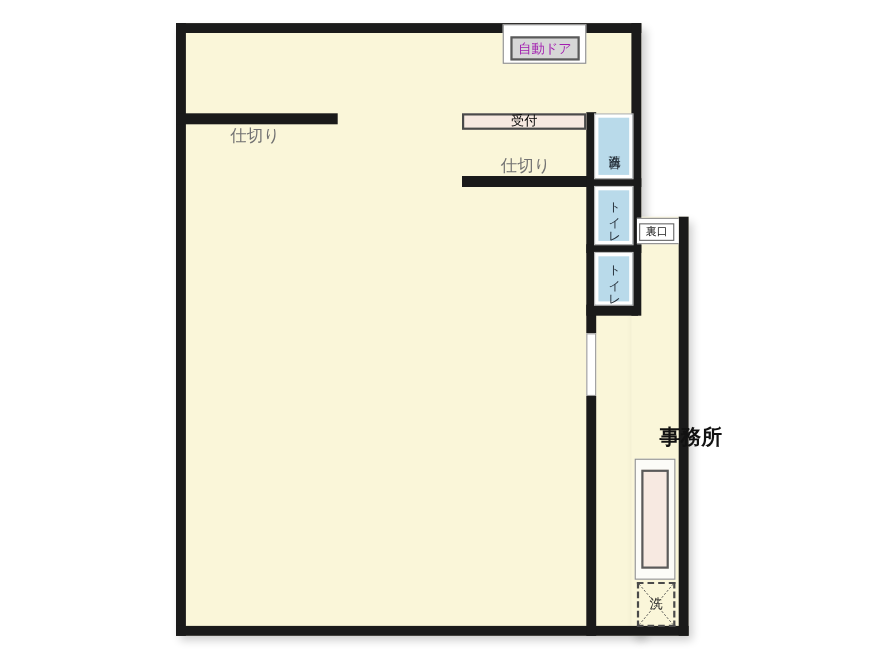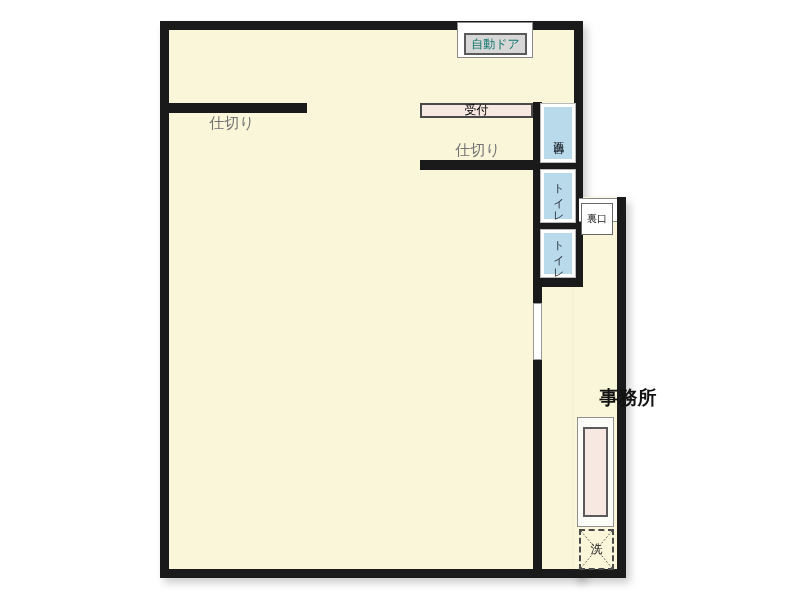--- a/index.html
+++ b/index.html
@@ -32,21 +32,21 @@
     display:flex;align-items:center;justify-content:center;
     white-space:nowrap;
   }
   .door-band{
     background:#fff;
     border:1px solid #8a8a8a;
   }
   .door-label{
     background:var(--door-label-gray);
     border:2px solid #5a5a5a;
-    font-size:12px;color:#0f766e;
+    font-size:12px;color:#a21caf;
     display:flex;align-items:center;justify-content:center;
   }
   .back-door-label{
     background:#fff;
     border:1px solid #666;
     font-size:10px;color:#1d1d1d;
     display:flex;align-items:center;justify-content:center;
   }
   .counter{
     background:var(--fixture-pink);
@@ -108,21 +108,21 @@
   <div class="abs wall" style="left:533px;top:222px;width:50px;height:8px;"></div>
   <div class="abs wall" style="left:533px;top:277px;width:47px;height:10px;"></div>
 
   <div class="abs door-band" style="left:457px;top:22px;width:76px;height:36px;">
     <div class="abs door-label" style="left:6px;top:10px;width:63px;height:22px;">
       <span>自動ドア</span>
     </div>
   </div>
 
   <div class="abs door-band" style="left:579px;top:198px;width:38px;height:24px;border-left:none;border-right:none;">
-    <div class="abs back-door-label" style="left:2px;top:4px;width:32px;height:32px;">
+    <div class="abs back-door-label" style="left:2px;top:4px;width:32px;height:16px;">
       <span>裏口</span>
     </div>
   </div>
 
   <div class="abs room-door" style="left:533px;top:303px;width:9px;height:57px;"></div>
 
   <div class="abs counter" style="left:420px;top:103px;width:113px;height:15px;">
     <span>受付</span>
   </div>
 

